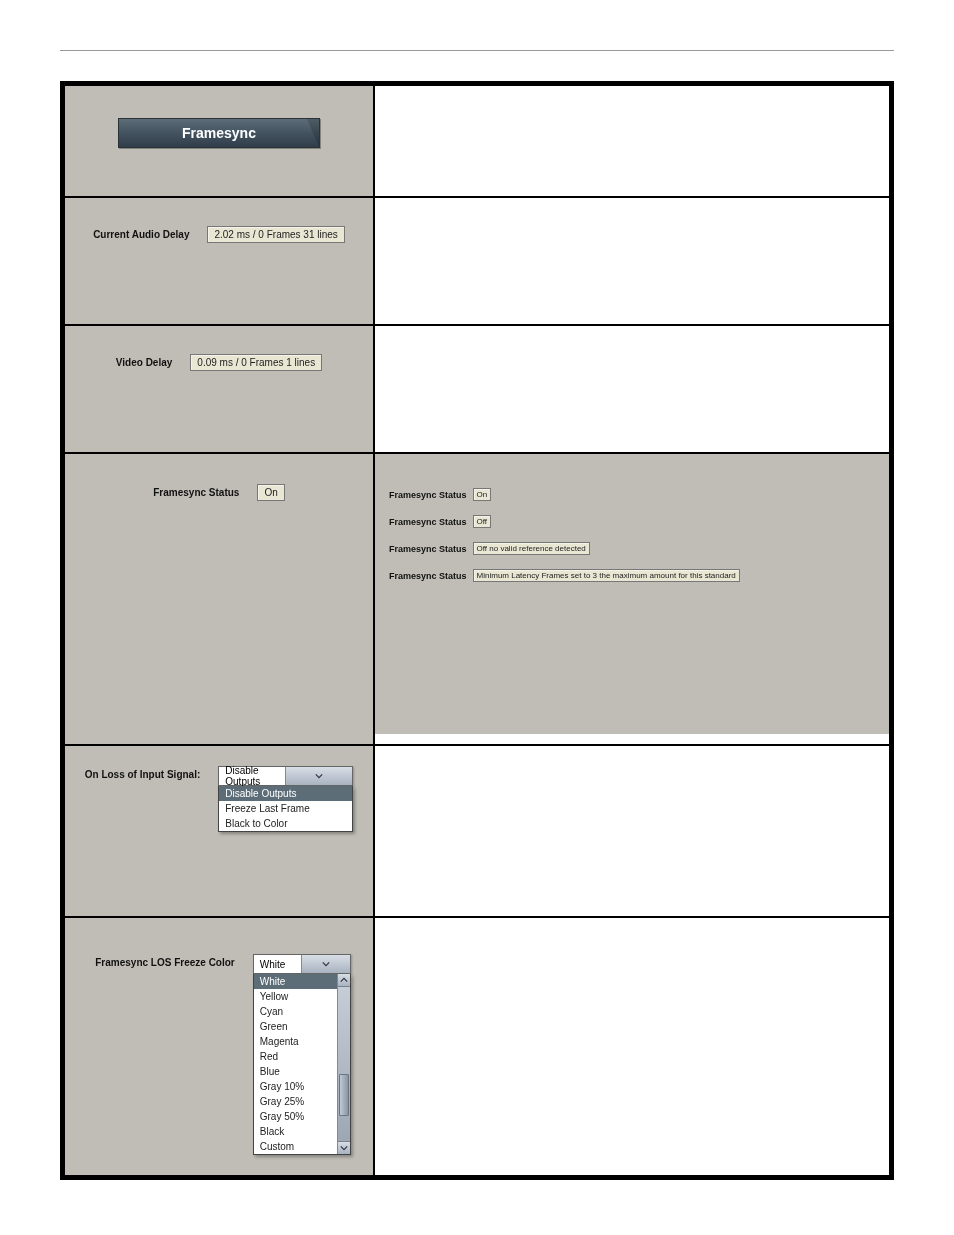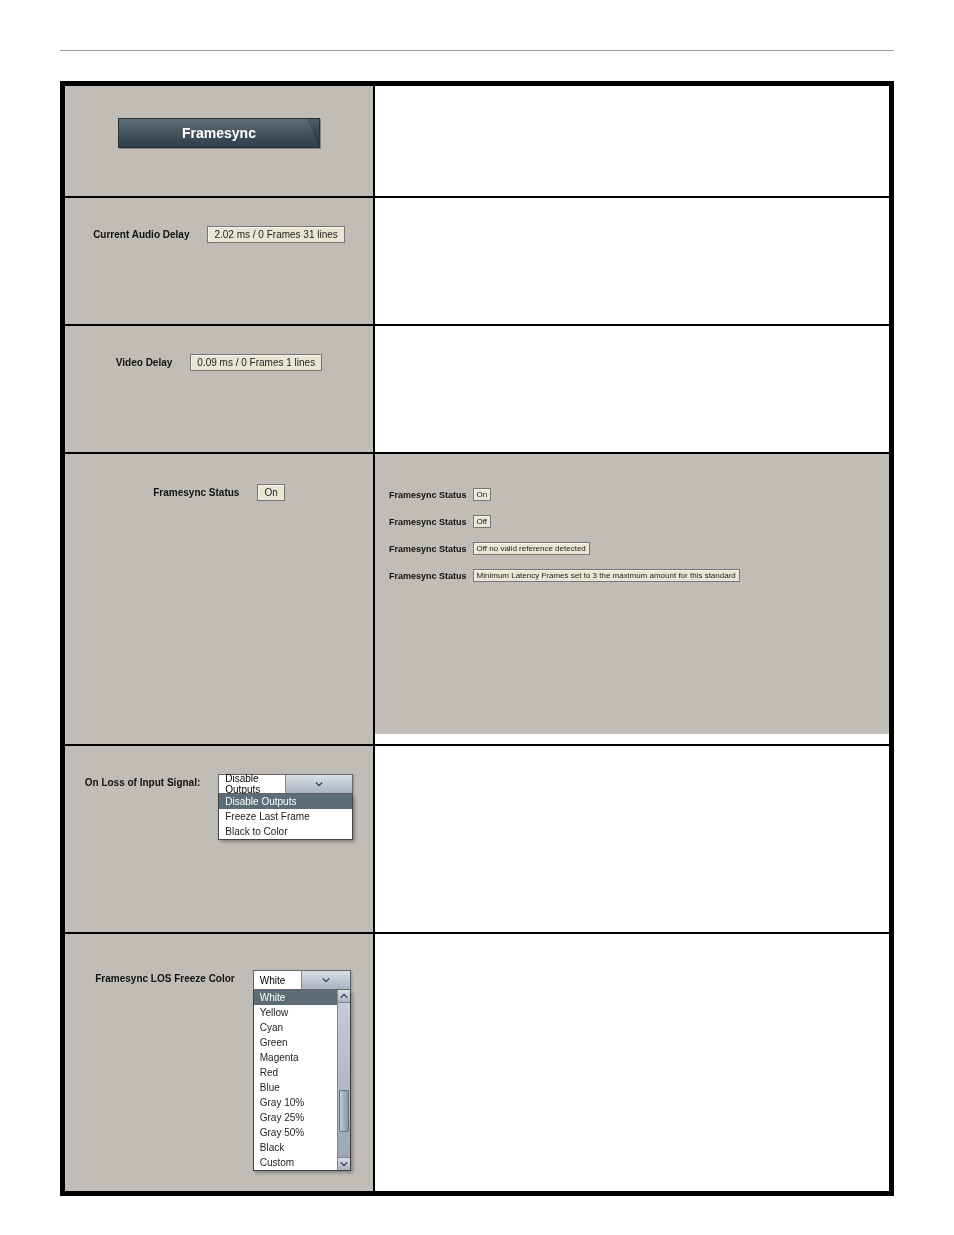--- a/index.html
+++ b/index.html
@@ -154,21 +154,21 @@
           <div class="status-row">
             <span class="lbl sm">Framesync Status</span>
             <span class="valbox sm" style="font-size:8px;">Minimum Latency Frames set to 3 the maximum amount for this standard</span>
           </div>
         </div>
       </div>
     </div>
 
     <div class="row">
       <div class="cell left">
-        <div class="panel h140" style="padding:28px 10px;">
+        <div class="panel h140" style="padding:20px 10px;">
           <div class="field" style="justify-content:center;align-items:flex-start;">
             <span class="lbl" style="padding-top:3px;">On Loss of Input Signal:</span>
             <div class="dropdown">
               <div class="dd-sel">
                 <span>Disable Outputs</span>
                 <span class="dd-arrow">
                   <svg viewBox="0 0 10 10">
                       <path d="M1 3 L5 7 L9 3" fill="none" stroke="#334" stroke-width="1.5"></path>
                     </svg>
                 </span>

